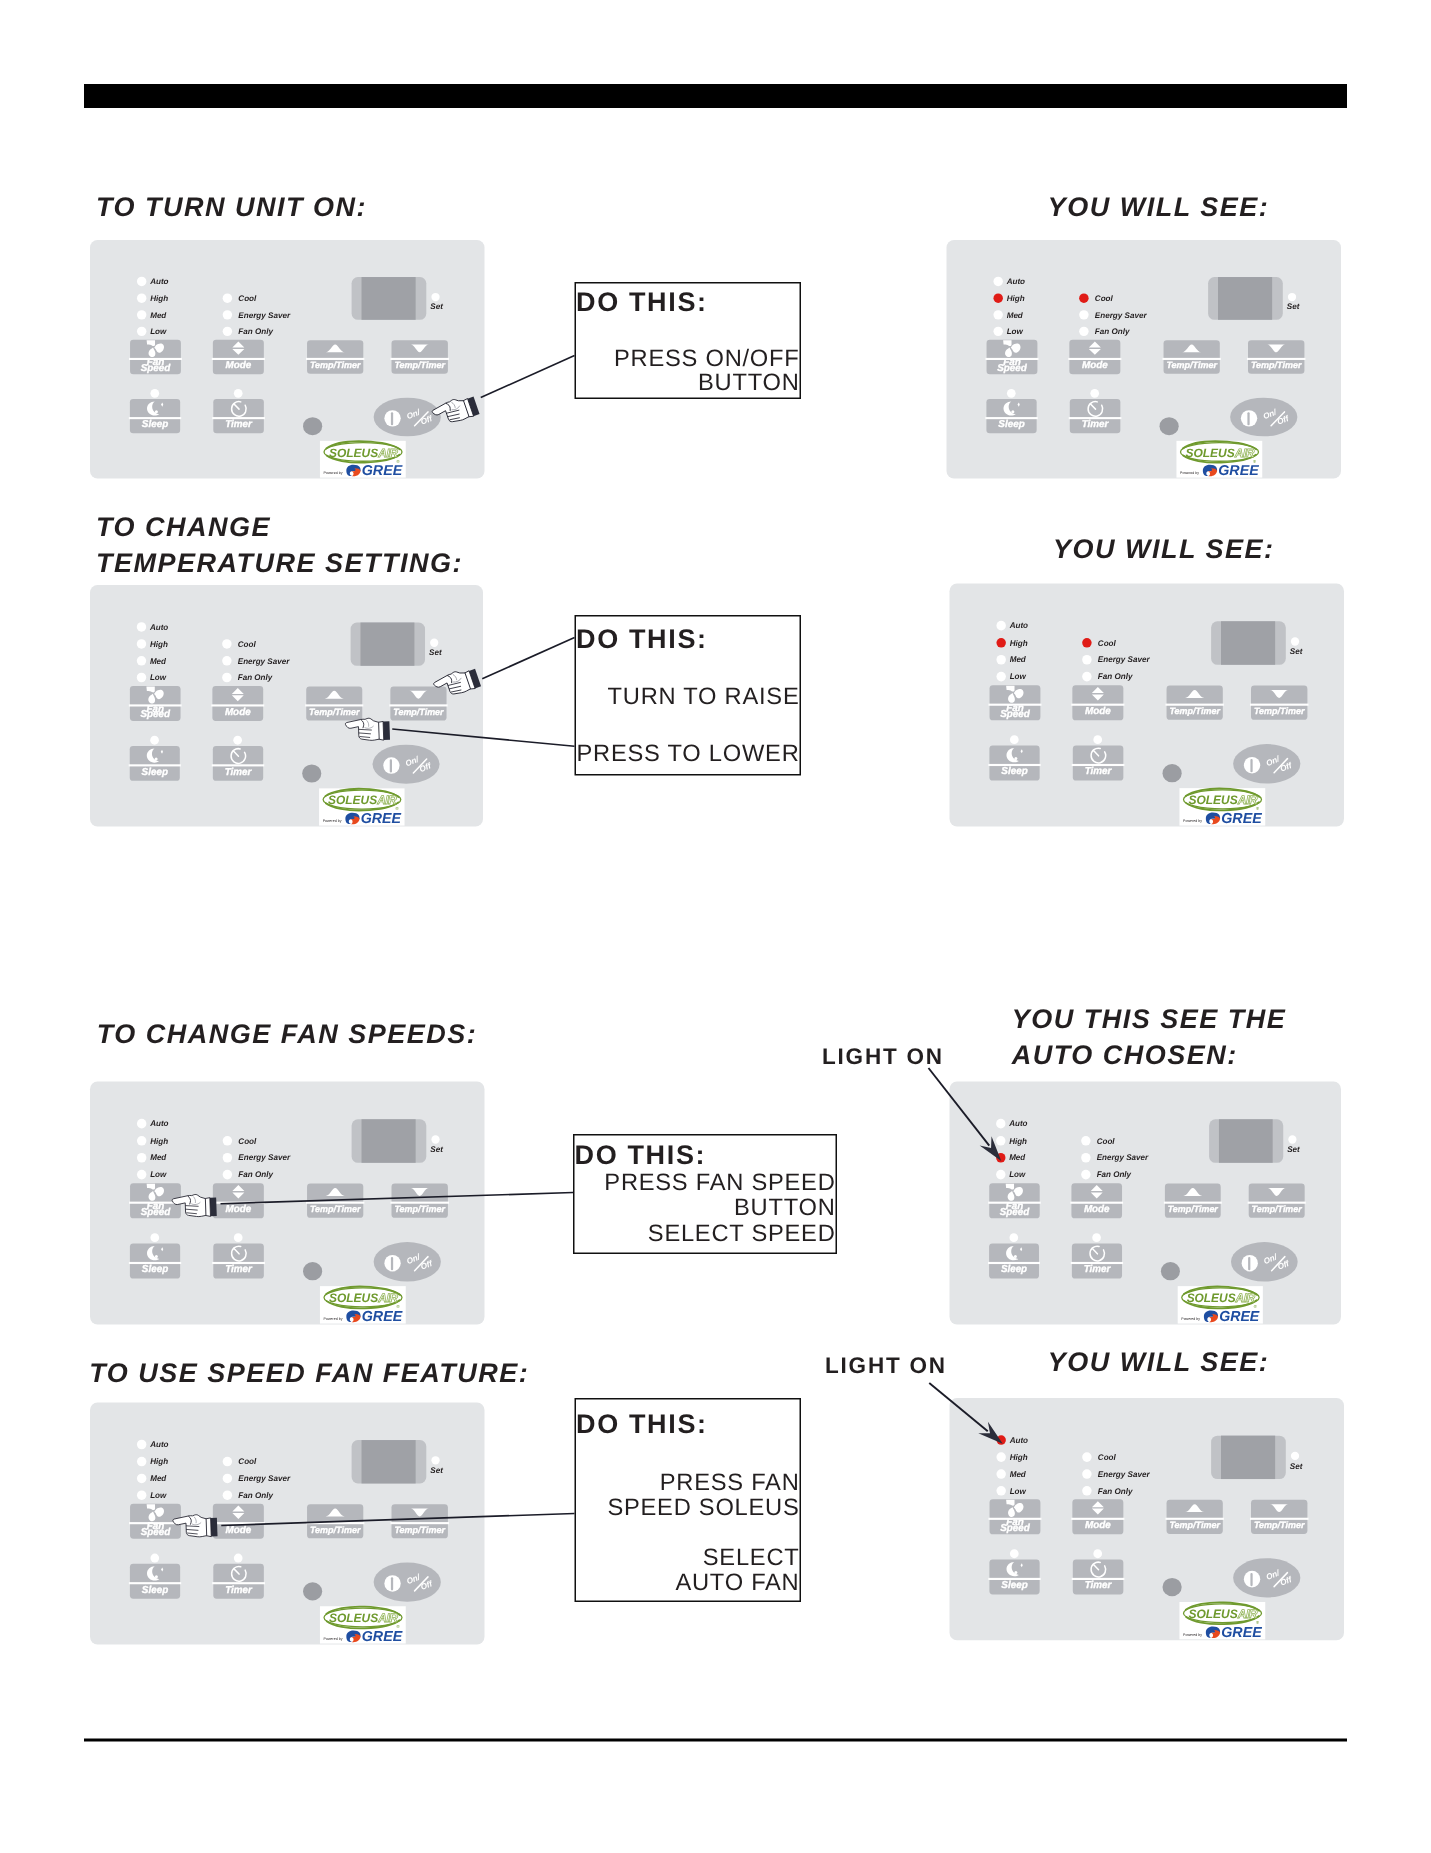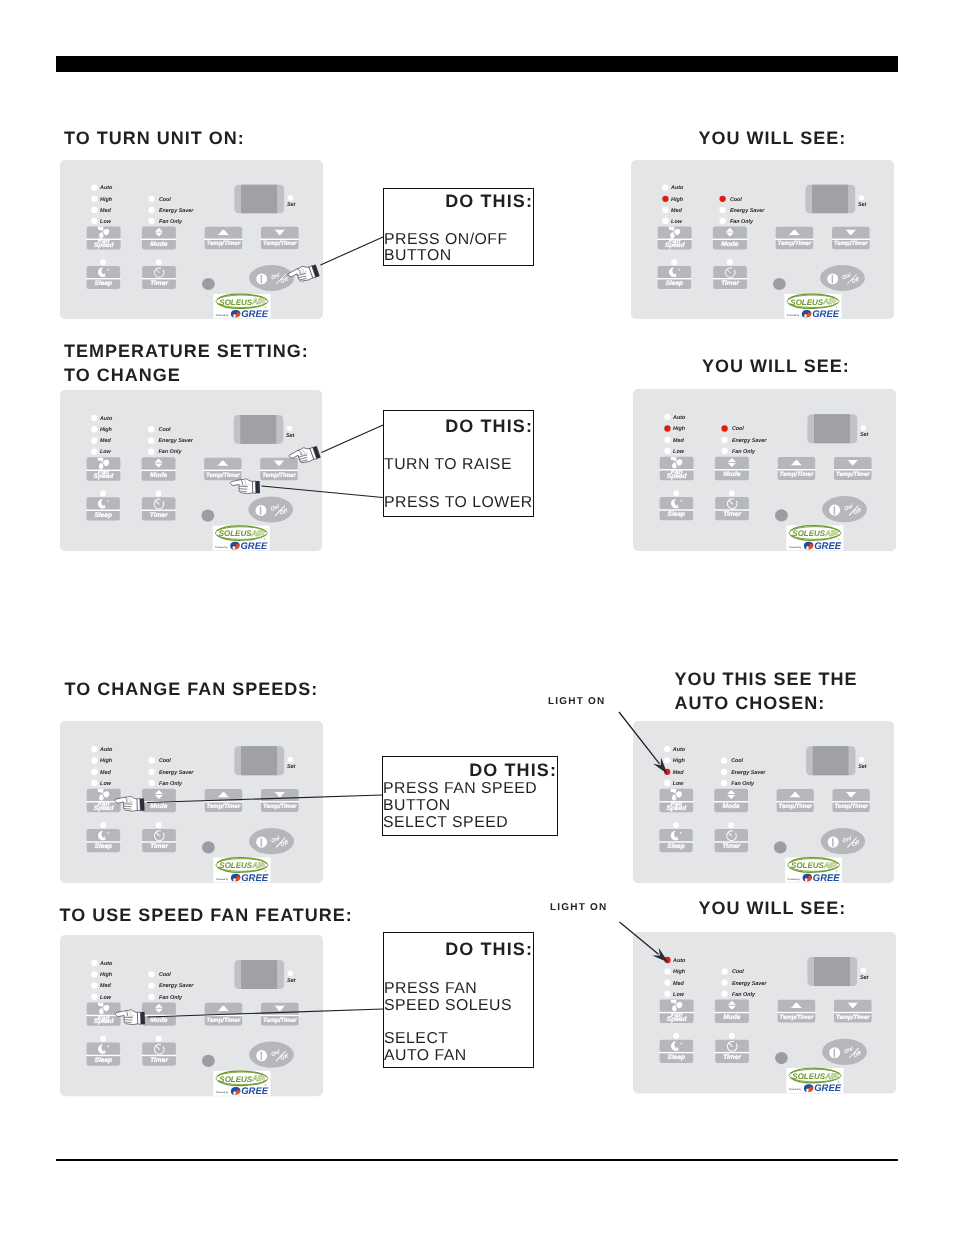--- a/index.html
+++ b/index.html
@@ -3,27 +3,27 @@
 <meta charset="utf-8">
 <title>Control Panel Instructions</title>
 <style>
   html,body{margin:0;padding:0;background:#ffffff;}
   body{width:954px;height:1235px;position:relative;overflow:hidden;
        font-family:"Liberation Sans",sans-serif;color:#231f20;
        -webkit-font-smoothing:antialiased;text-rendering:geometricPrecision;}
   .abs{position:absolute;}
   #header-bar{left:56px;top:56px;width:842px;height:16px;background:#000;}
   #footer-rule{left:56px;top:1159px;width:842px;height:1.5px;background:#000;}
-  .section-title{font-weight:bold;font-size:18px;letter-spacing:1px;white-space:nowrap;line-height:24.2px;}
-  .light-on{font-weight:bold;font-size:10px;letter-spacing:1.2px;white-space:nowrap;}
+  .section-title{font-weight:bold;font-size:18px;letter-spacing:1px;white-space:nowrap;line-height:24.2px;font-style:italic;}
+  .light-on{font-weight:bold;font-size:15px;letter-spacing:1.2px;white-space:nowrap;}
   .dothis-box{border:1.3px solid #101010;background:#fff;box-sizing:border-box;}
   .dothis-head{font-weight:bold;font-size:18px;letter-spacing:1.1px;white-space:nowrap;
+               position:absolute;left:0;right:0;text-align:left;}
+  .dothis-line{font-size:15.8px;letter-spacing:0.5px;white-space:nowrap;
                position:absolute;left:0;right:0;text-align:right;}
-  .dothis-line{font-size:15.8px;letter-spacing:0.5px;white-space:nowrap;
-               position:absolute;left:0;right:0;text-align:left;}
   svg.cp{display:block;overflow:visible;shape-rendering:geometricPrecision;}
   svg.cp text{-webkit-font-smoothing:antialiased;}
   svg.cp .pbody{fill:#e3e5e7;}
   svg.cp .led{fill:#ffffff;}
   svg.cp .led.on{fill:#e01b16;}
   svg.cp .ilab{font-family:"Liberation Sans",sans-serif;font-weight:bold;font-style:italic;
                 font-size:5.4px;fill:#231f20;}
   svg.cp .disp-out{fill:#c0c2c6;}
   svg.cp .disp-in{fill:#9fa1a6;}
   svg.cp .btn{fill:#b5b7bc;}
@@ -285,22 +285,22 @@
         <text class="logo-gree" x="181.2" y="156.8">GREE</text>
       </g>
     </svg>
   </div>
 <div class="abs dothis-box" style="left:383px;top:188px;width:151px;height:78px">
     <div class="dothis-head" style="top:2px">DO THIS:</div>
     <div class="dothis-line" style="top:42px">PRESS ON/OFF</div>
     <div class="dothis-line" style="top:58px">BUTTON</div>
   </div>
 <div class="abs section-title" style="left:64px;top:338.5px">
+    <div>TO CHANGE</div>
     <div>TEMPERATURE SETTING:</div>
-    <div>TO CHANGE</div>
   </div>
 <div class="abs section-title" style="left:702px;top:354px">
     <div>YOU WILL SEE:</div>
   </div>
 <div class="abs" style="left:60px;top:390px;width:262px;height:161px">
     <svg class="cp" viewBox="0 0 263 159" preserveAspectRatio="none" width="100%" height="100%" xmlns="http://www.w3.org/2000/svg">
       <rect class="pbody" x="0" y="0" width="263" height="159" rx="5" ry="5"></rect>
       <circle class="led" cx="34.45" cy="27.6" r="3.15"></circle>
       <text class="ilab" x="40.1" y="29.400000000000002">Auto</text>
       <circle class="led" cx="34.45" cy="38.8" r="3.15"></circle>

